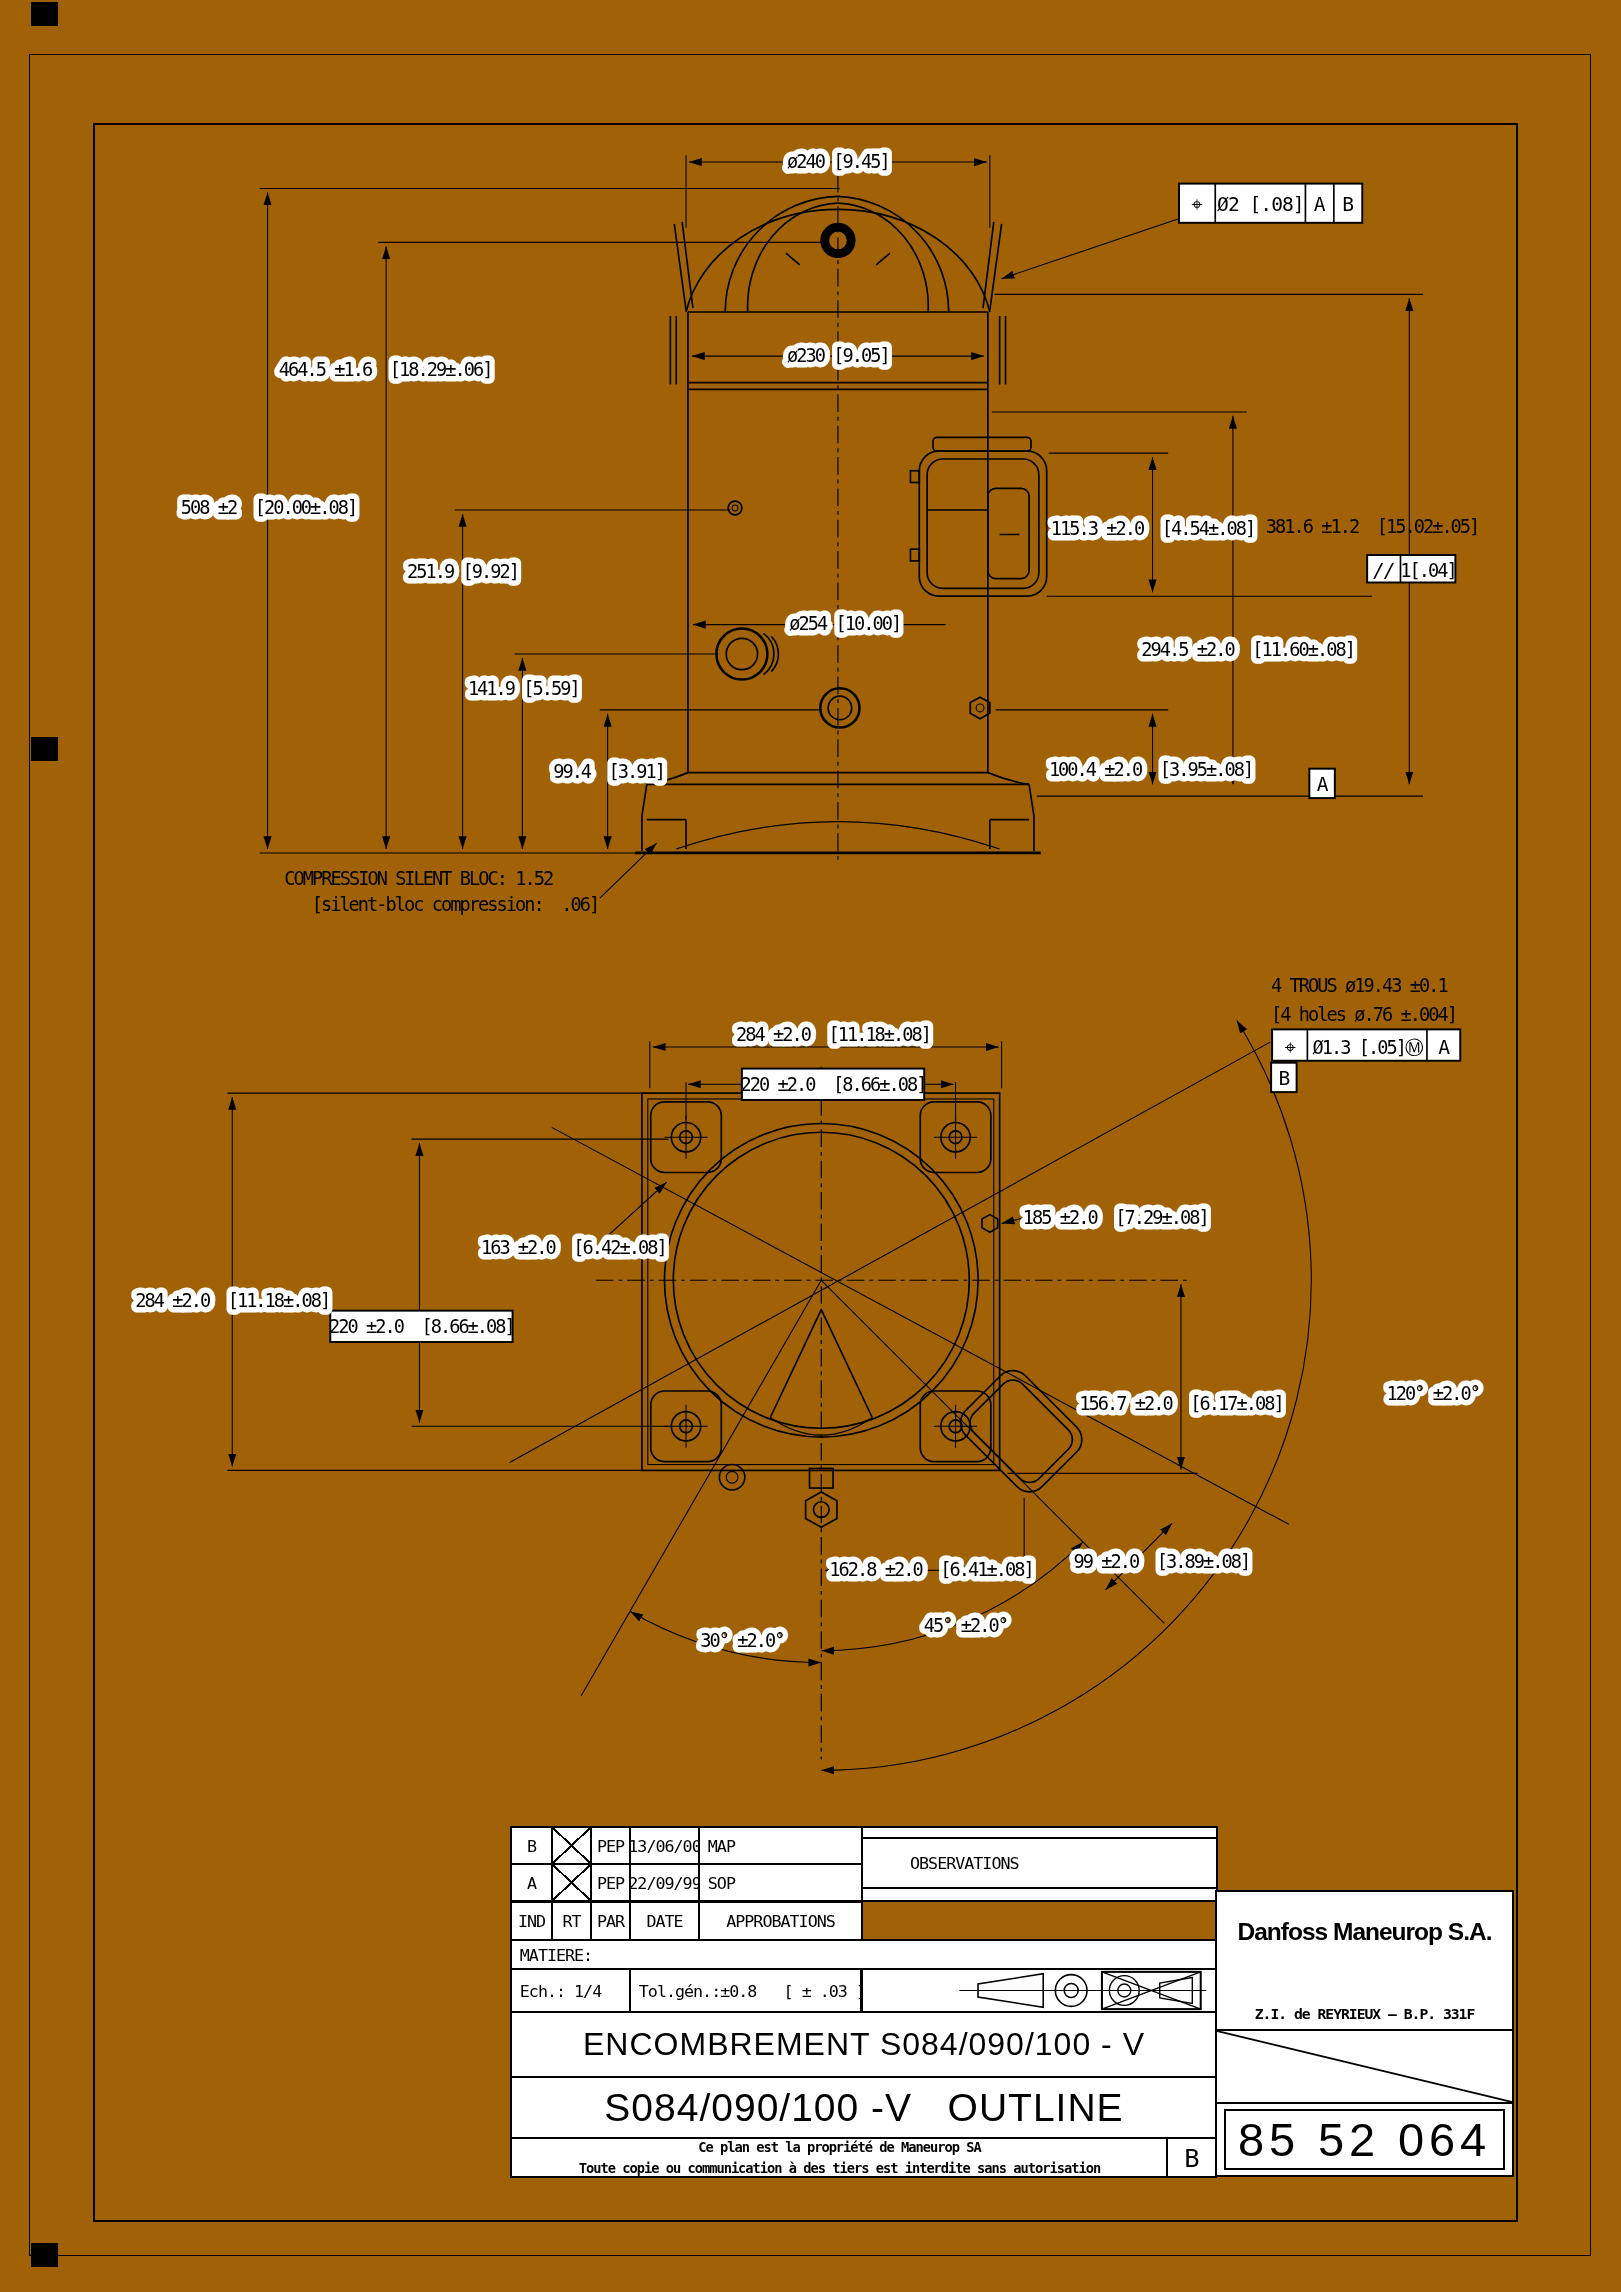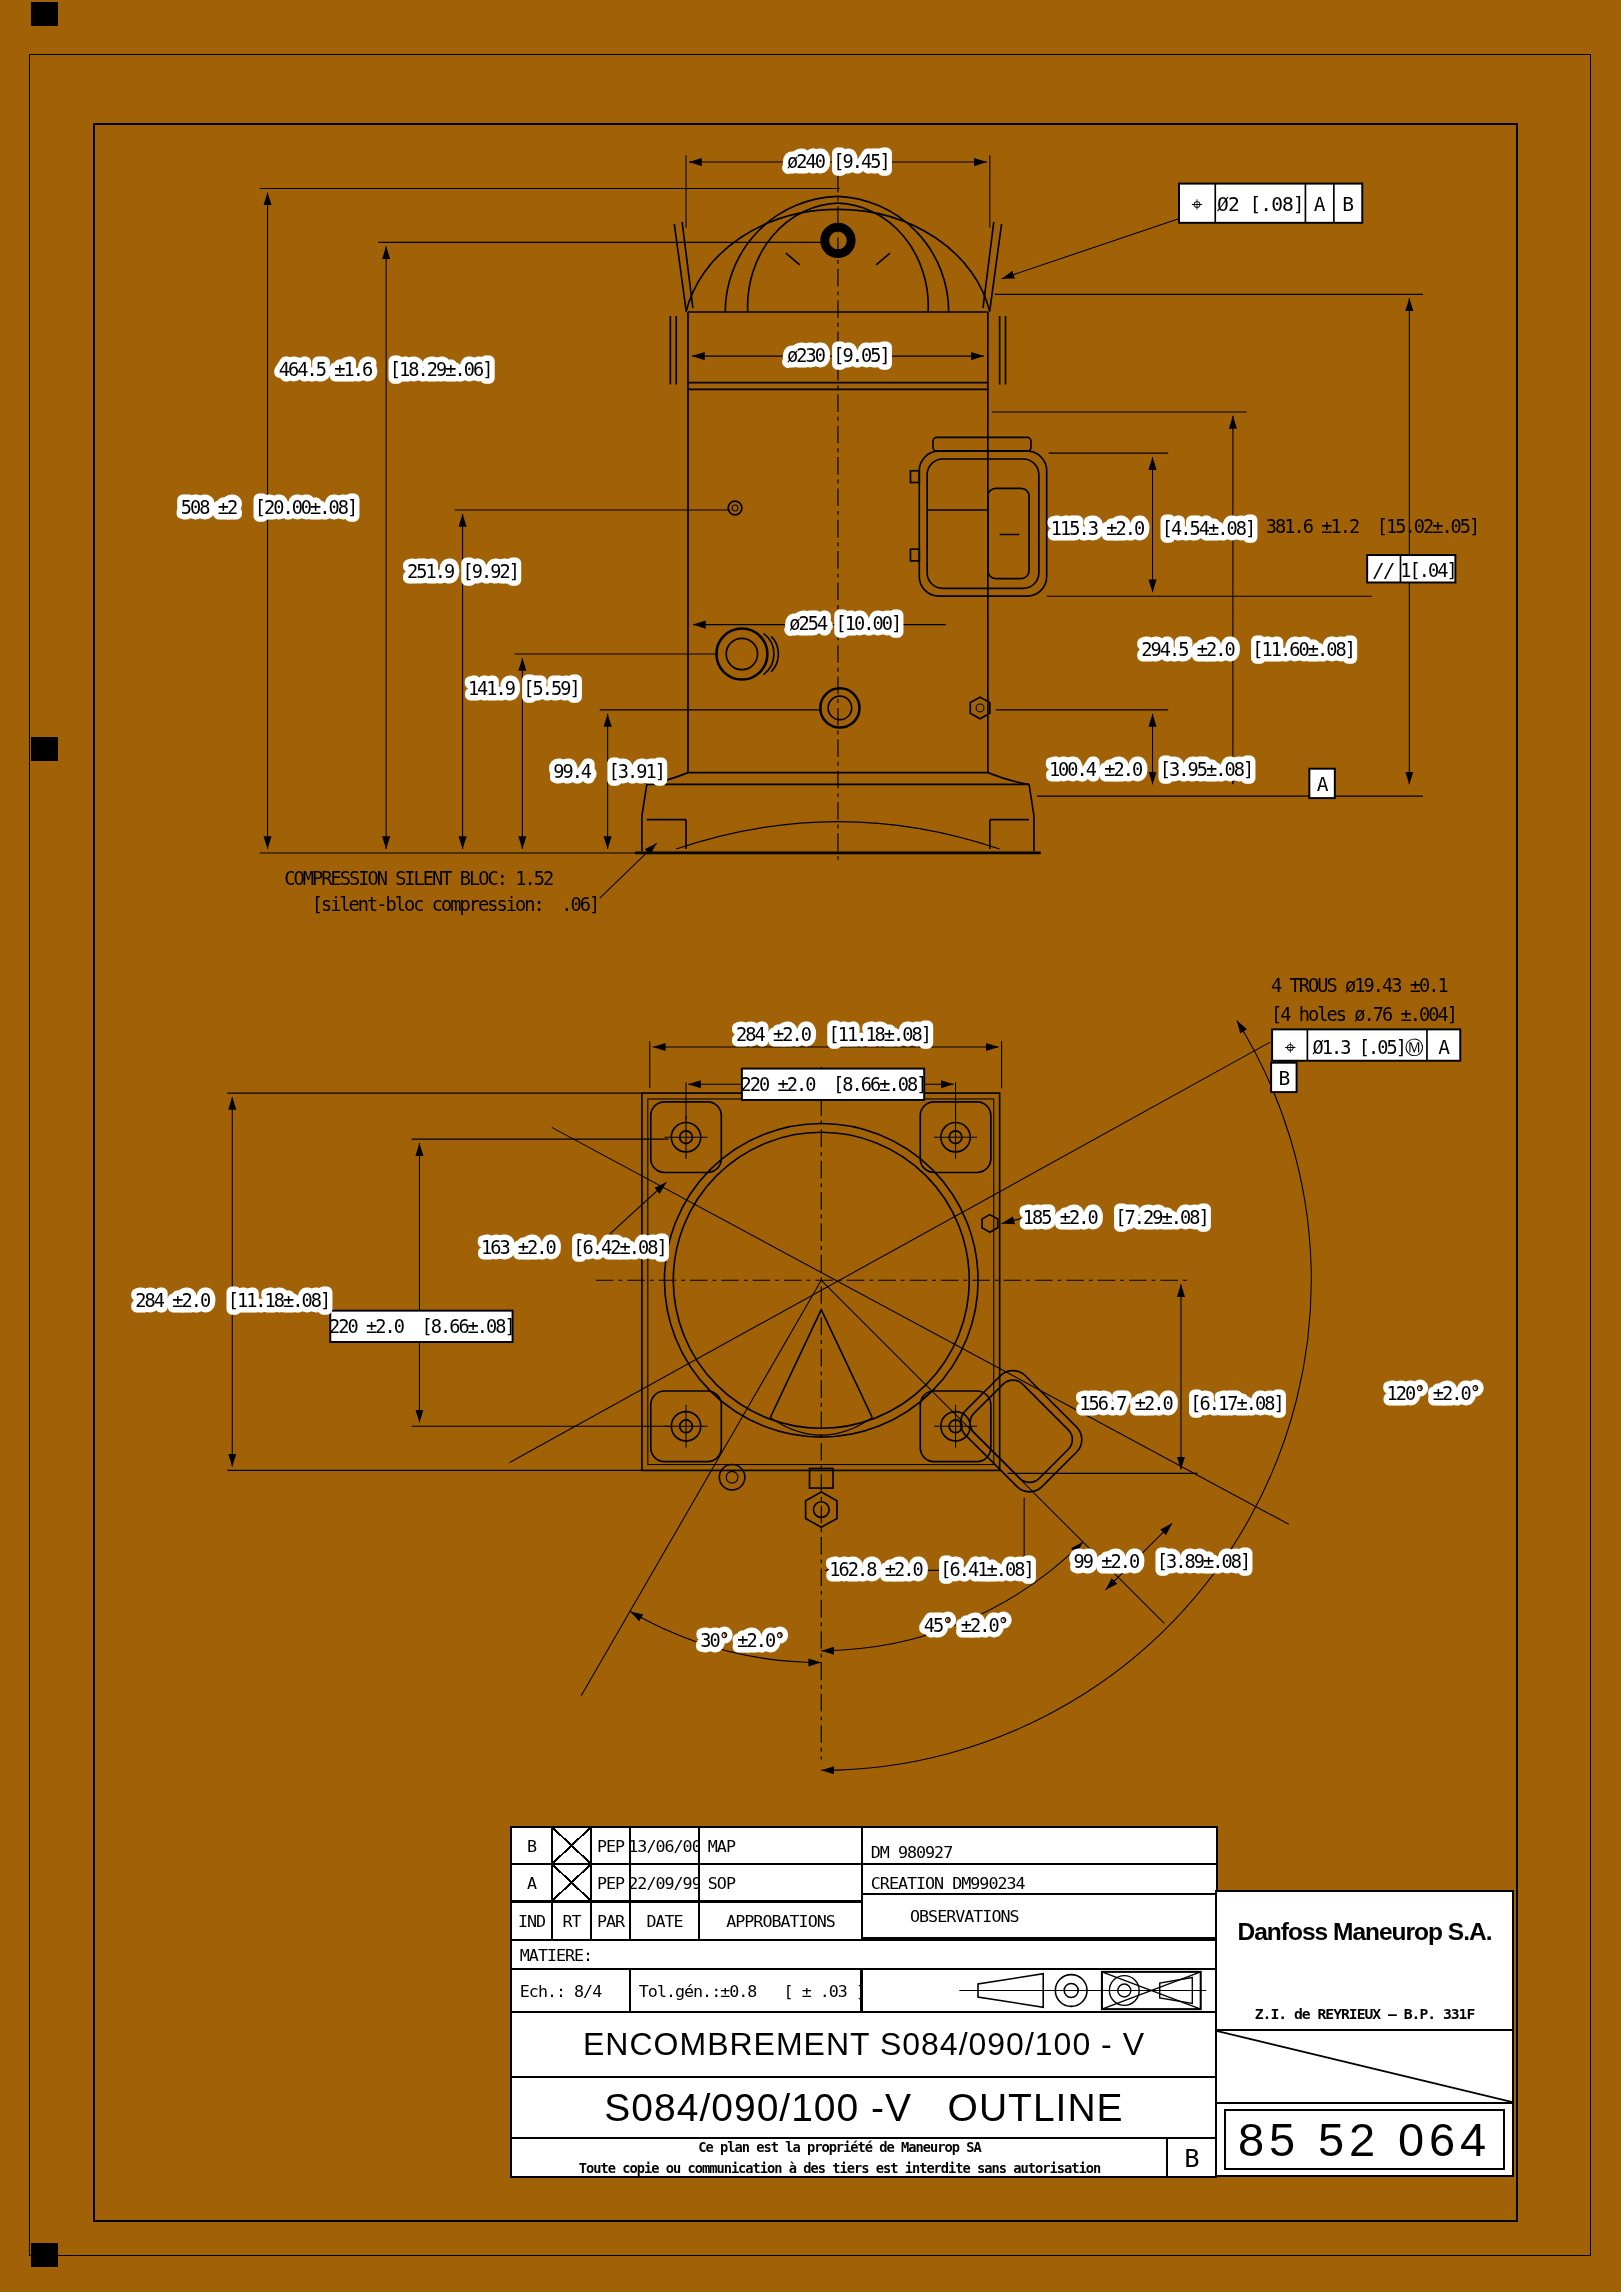--- a/index.html
+++ b/index.html
@@ -275,25 +275,25 @@
     <div class="cell" style="left:590px;top:1863px;width:41px;height:39px;">PEP</div>
     <div class="cell" style="left:629px;top:1863px;width:71px;height:39px;">22/09/99</div>
     <div class="cell left" style="left:698px;top:1863px;width:165px;height:39px;">SOP</div>
     <div class="cell left" style="left:861px;top:1863px;width:357px;height:39px;">CREATION DM990234</div>
 
     <div class="cell" style="left:510px;top:1901px;width:43px;height:40px;">IND</div>
     <div class="cell" style="left:551px;top:1901px;width:41px;height:40px;">RT</div>
     <div class="cell" style="left:590px;top:1901px;width:41px;height:40px;">PAR</div>
     <div class="cell" style="left:629px;top:1901px;width:71px;height:40px;">DATE</div>
     <div class="cell" style="left:698px;top:1901px;width:165px;height:40px;">APPROBATIONS</div>
-    <div class="cell left" style="left:861px;top:1893px;width:357px;height:46px;padding-left:47px;">OBSERVATIONS</div>
+    <div class="cell left" style="left:861px;top:1837px;width:357px;height:52px;padding-left:47px;">OBSERVATIONS</div>
 
     <div class="cell left" style="left:510px;top:1939px;width:708px;height:31px;">MATIERE:</div>
 
-    <div class="cell left" style="left:510px;top:1968px;width:122px;height:45px;">Ech.: 8/4</div>
+    <div class="cell left" style="left:510px;top:1968px;width:122px;height:45px;">Ech.: 1/4</div>
     <div class="cell left" style="left:629px;top:1968px;width:233px;height:45px;">Tol.gén.:±0.8   [ ± .03 ]   ± 2°</div>
     <div class="cell" style="left:861px;top:1968px;width:357px;height:45px;padding:0;">
       <svg width="353" height="41" viewBox="0 0 362 44">
         <path d="M95,22 L360,22" stroke="#000" stroke-width="1.2" fill="none"></path>
         <path d="M115,15 L115,29 L185,40 L185,4 Z" stroke="#000" stroke-width="1.7" fill="none"></path>
         <circle cx="215" cy="22" r="17" stroke="#000" stroke-width="1.7" fill="none"></circle>
         <circle cx="215" cy="22" r="7.5" stroke="#000" stroke-width="1.7" fill="none"></circle>
         <rect x="248" y="2" width="106" height="40" stroke="#000" stroke-width="2.2" fill="none"></rect>
         <circle cx="272" cy="22" r="16" stroke="#000" stroke-width="1.5" fill="none"></circle>
         <circle cx="272" cy="22" r="7" stroke="#000" stroke-width="1.5" fill="none"></circle>

